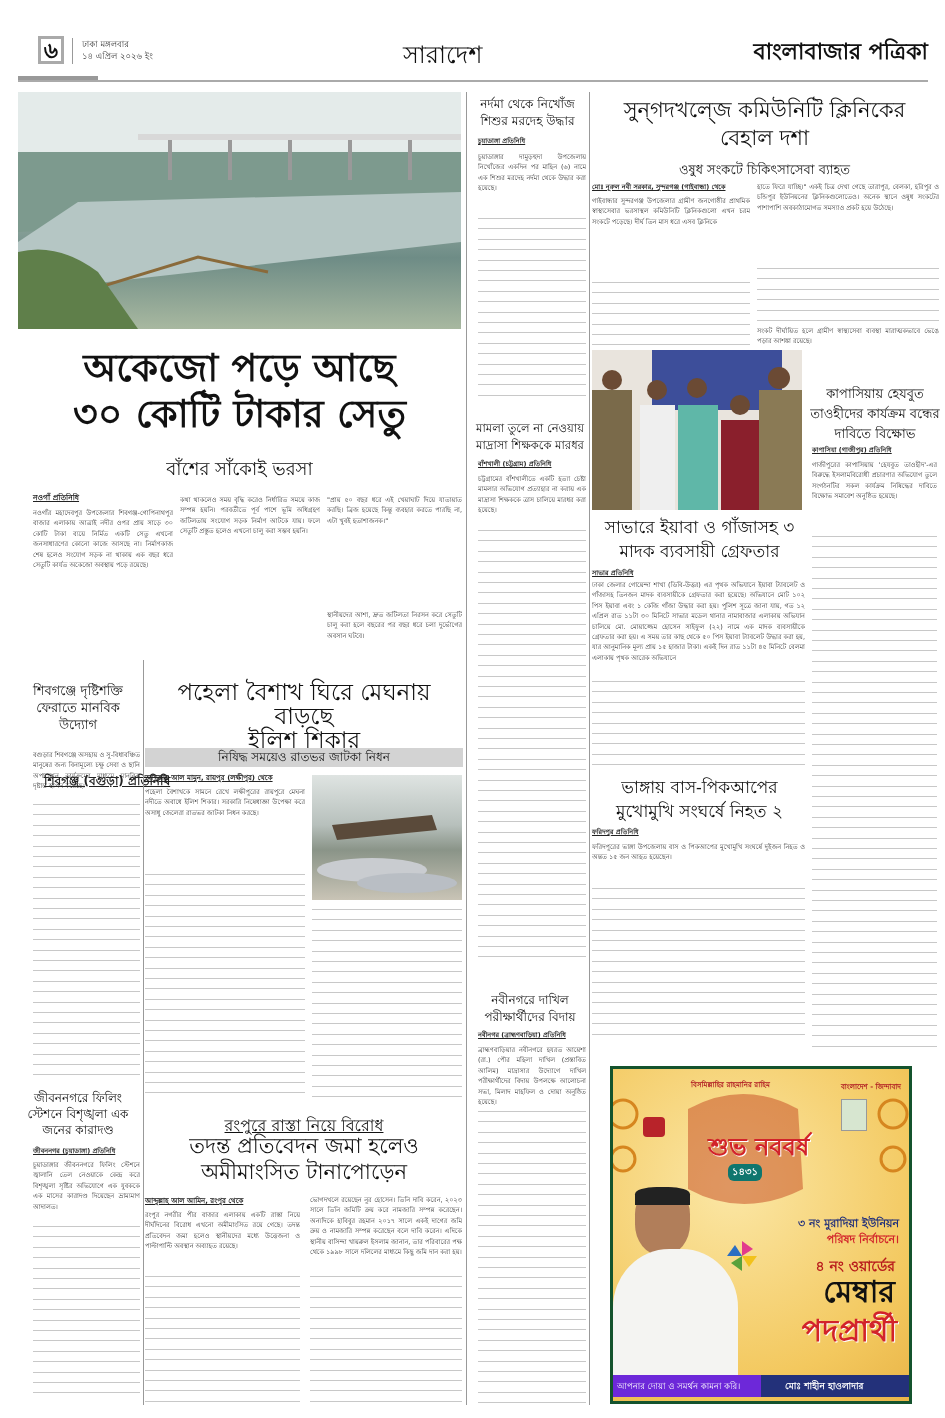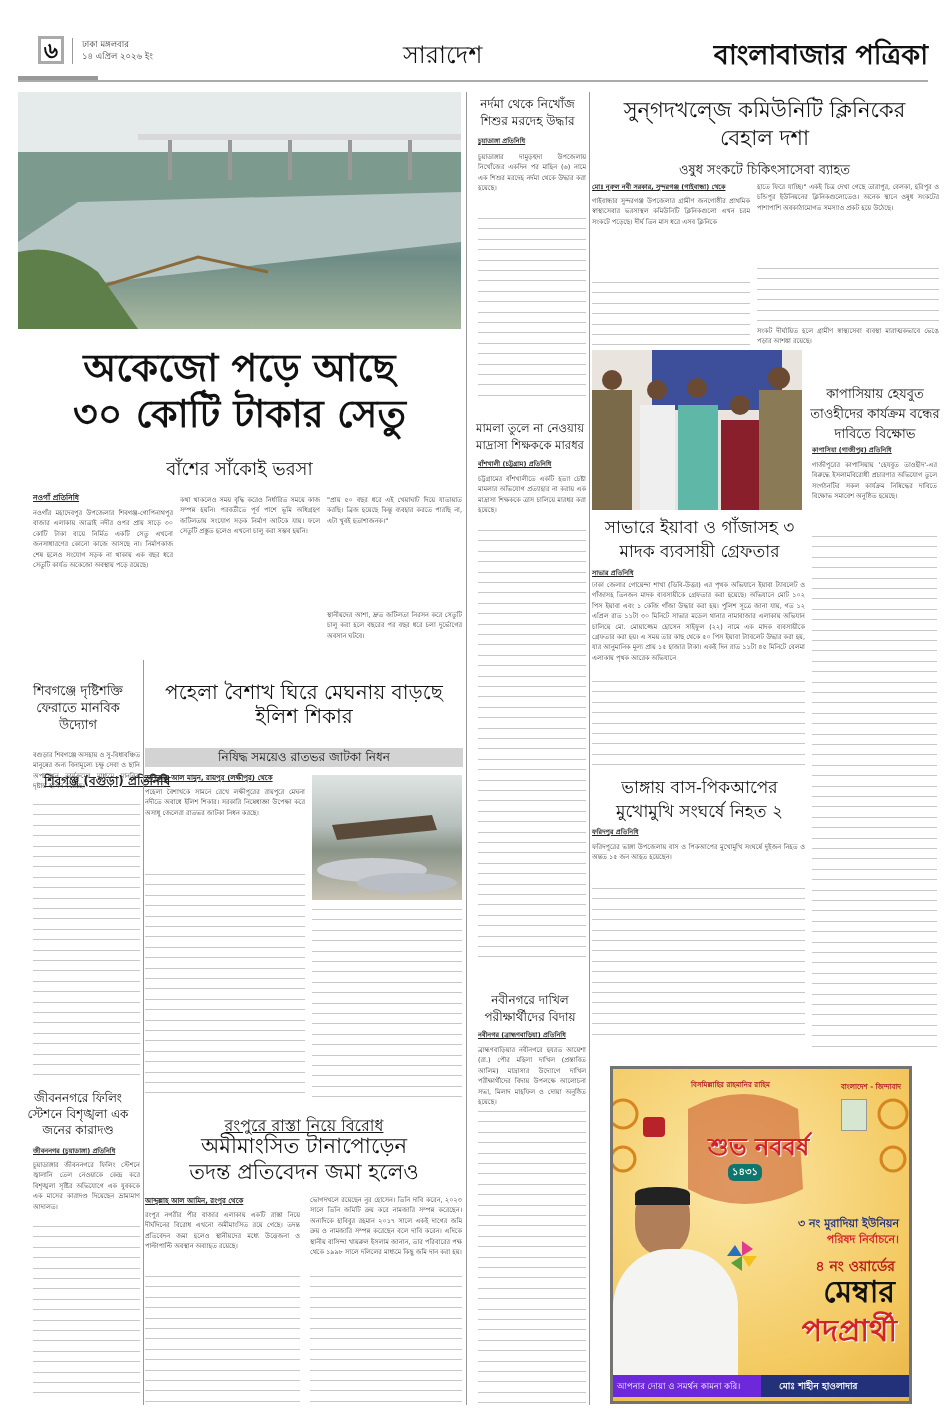--- a/index.html
+++ b/index.html
@@ -3,21 +3,21 @@
 <meta charset="utf-8">
 <style>
   * { box-sizing: border-box; margin: 0; padding: 0; }
   body { width: 945px; height: 1418px; background: #fff; font-family: "DejaVu Sans", sans-serif; color: #111; position: relative; overflow: hidden; }
   .abs { position: absolute; }
   .masthead { left: 18px; top: 30px; width: 910px; height: 56px; }
   .page-num { position:absolute; left: 20px; top: 6px; width: 26px; height: 28px; border: 3px solid #aaa; font-size: 22px; font-weight: bold; text-align:center; line-height: 22px; font-family: "DejaVu Serif", serif; }
   .mh-sep { position:absolute; left: 54px; top: 8px; width: 1px; height: 26px; background:#999; }
   .mh-date { position:absolute; left: 64px; top: 8px; font-size: 8.5px; line-height: 12px; color:#333; }
   .section-title { position:absolute; left: 385px; top: 6px; font-size: 24px; font-family:"DejaVu Serif", serif; }
-  .brand { position:absolute; right: 0px; top: 4px; font-size: 27px; font-weight: bold; font-family: "DejaVu Serif", serif; }
+  .brand { position:absolute; right: 0px; top: 4px; font-size: 22px; font-weight: bold; font-family: "DejaVu Serif", serif; }
   .mh-rule { position:absolute; left: 0; top: 50px; width: 910px; height: 2px; background: #aaa; }
   .mh-rule-thick { position:absolute; left: 0; top: 46px; width: 80px; height: 4px; background: #999; }
   .col-text { font-size: 6.5px; line-height: 10.4px; color:#333; text-align: justify; overflow:hidden; }
   .byline { font-size: 7.5px; font-weight: bold; text-decoration: underline; color:#222; }
   .hl { font-family: "DejaVu Serif", serif; text-align:center; color:#111; }
   .photo { background: linear-gradient(#cfd7d8,#9fb2a8 45%, #6e8c86 70%, #a8b8a0); }
   .vline { position:absolute; width:1px; background:#999; }
   .filler { background: repeating-linear-gradient(#fff 0 4px, #c8c8c8 4px 5px, #fff 5px 10.4px); }
 </style>
 </head>
@@ -71,41 +71,41 @@
 <div class="abs col-text" style="left:33px;top:750px;width:107px;height:325px;">বগুড়ার শিবগঞ্জে অসহায় ও সু-বিধাবঞ্চিত মানুষের জন্য বিনামূল্যে চক্ষু সেবা ও ছানি অপারেশন কার্যক্রমের মাধ্যমে মানবিক দৃষ্টান্ত স্থাপন করেছে।</div>
 <div class="abs filler" style="left:33px;top:800px;width:107px;height:275px;"></div>
 
 <div class="abs hl" style="left:18px;top:1090px;width:120px;font-size:12px;line-height:16px;">জীবননগরে ফিলিং স্টেশনে বিশৃঙ্খলা এক জনের কারাদণ্ড</div>
 <div class="abs byline" style="left:33px;top:1146px;font-size:6.5px;">জীবননগর (চুয়াডাঙ্গা) প্রতিনিধি</div>
 <div class="abs col-text" style="left:33px;top:1160px;width:107px;height:60px;">চুয়াডাঙ্গার জীবননগরে ফিলিং স্টেশনে জ্বালানি তেল নেওয়াকে কেন্দ্র করে বিশৃঙ্খলা সৃষ্টির অভিযোগে এক যুবককে এক মাসের কারাদণ্ড দিয়েছেন ভ্রাম্যমাণ আদালত।</div>
 <div class="abs filler" style="left:33px;top:1222px;width:107px;height:180px;"></div>
 
 <div class="vline" style="left:143px;top:660px;height:745px;"></div>
 
-<div class="abs hl" style="left:145px;top:680px;width:318px;font-size:20px;line-height:24px;">
+<div class="abs hl" style="left:145px;top:680px;width:318px;font-size:23px;line-height:24px;">
   <div>পহেলা বৈশাখ ঘিরে মেঘনায় বাড়ছে</div>
   <div>ইলিশ শিকার</div>
 </div>
 <div class="abs hl" style="left:145px;top:748px;width:318px;height:19px;background:#d3d3d3;font-size:12px;line-height:19px;">নিষিদ্ধ সময়েও রাতভর জাটকা নিধন</div>
 <div class="abs byline" style="left:145px;top:772px;font-size:7px;">আব্দুল্লাহ আল মামুন, রায়পুর (লক্ষীপুর) থেকে</div>
 <div class="abs col-text" style="left:145px;top:787px;width:160px;height:80px;">পহেলা বৈশাখকে সামনে রেখে লক্ষীপুরের রায়পুরে মেঘনা নদীতে অবাধে ইলিশ শিকার। সরকারি নিষেধাজ্ঞা উপেক্ষা করে অসাধু জেলেরা রাতভর জাটকা নিধন করছে।</div>
 <div class="abs filler" style="left:145px;top:870px;width:160px;height:230px;"></div>
 <div class="abs" style="left:312px;top:775px;width:150px;height:125px;background:linear-gradient(#dfe4e2,#b7c0bc 40%,#8a9488 60%,#c9c4b6);">
   <svg width="150" height="125">
     <ellipse cx="60" cy="95" rx="55" ry="12" fill="#c9ccd0"></ellipse>
     <ellipse cx="95" cy="108" rx="50" ry="10" fill="#b9bec4"></ellipse>
     <path d="M20 50 L120 40 L125 55 L25 65 Z" fill="#5a4a3a"></path>
   </svg>
 </div>
 <div class="abs filler" style="left:312px;top:905px;width:150px;height:195px;"></div>
 
 <div class="abs hl" style="left:145px;top:1113px;width:318px;font-size:16px;"><span style="text-decoration:underline;">রংপুরে রাস্তা নিয়ে বিরোধ</span></div>
 <div class="abs hl" style="left:145px;top:1133px;width:318px;font-size:21px;line-height:26px;">
+  <div>তদন্ত প্রতিবেদন জমা হলেও</div>
   <div>অমীমাংসিত টানাপোড়েন</div>
-  <div>তদন্ত প্রতিবেদন জমা হলেও</div>
 </div>
 <div class="abs byline" style="left:145px;top:1195px;font-size:7px;">আব্দুল্লাহ আল আমিন, রংপুর থেকে</div>
 <div class="abs col-text" style="left:145px;top:1210px;width:155px;height:60px;">রংপুর নগরীর পীর বাজার এলাকায় একটি রাস্তা নিয়ে দীর্ঘদিনের বিরোধ এখনো অমীমাংসিত রয়ে গেছে। তদন্ত প্রতিবেদন জমা হলেও স্থানীয়দের মধ্যে উত্তেজনা ও পাল্টাপাল্টি অবস্থান অব্যাহত রয়েছে।</div>
 <div class="abs filler" style="left:145px;top:1272px;width:155px;height:132px;"></div>
 <div class="abs col-text" style="left:310px;top:1195px;width:152px;height:75px;">ভোগদখলে রয়েছেন নুর হোসেন। তিনি দাবি করেন, ২০২৩ সালে তিনি জমিটি ক্রয় করে নামজারি সম্পন্ন করেছেন। অন্যদিকে হাবিবুর রহমান ২০১৭ সালে একই দাগের জমি ক্রয় ও নামজারি সম্পন্ন করেছেন বলে দাবি করেন। এদিকে স্থানীয় বাসিন্দা খায়রুল ইসলাম জানান, তার পরিবারের পক্ষ থেকে ১৯৯৮ সালে দলিলের মাধ্যমে কিছু জমি দান করা হয়।</div>
 <div class="abs filler" style="left:310px;top:1272px;width:152px;height:132px;"></div>
 
 <div class="vline" style="left:466px;top:92px;height:1313px;"></div>
 
 <div class="abs hl" style="left:470px;top:96px;width:115px;font-size:12px;line-height:17px;">নর্দমা থেকে নিখোঁজ শিশুর মরদেহ উদ্ধার</div>
@@ -169,21 +169,21 @@
 <div class="abs filler" style="left:592px;top:677px;width:213px;height:90px;"></div>
 
 <div class="abs hl" style="left:592px;top:775px;width:215px;font-size:17px;line-height:24px;">
   <div>ভাঙ্গায় বাস-পিকআপের</div>
   <div>মুখোমুখি সংঘর্ষে নিহত ২</div>
 </div>
 <div class="abs byline" style="left:592px;top:827px;font-size:6.5px;">ফরিদপুর প্রতিনিধি</div>
 <div class="abs col-text" style="left:592px;top:842px;width:213px;height:40px;">ফরিদপুরের ভাঙ্গা উপজেলায় বাস ও পিকআপের মুখোমুখি সংঘর্ষে দুইজন নিহত ও অন্তত ১৫ জন আহত হয়েছেন।</div>
 <div class="abs filler" style="left:592px;top:884px;width:213px;height:160px;"></div>
 
-<div class="abs" style="left:610px;top:1066px;width:302px;height:338px;border:3px solid #737373;background:#f6d77a;overflow:hidden;">
+<div class="abs" style="left:610px;top:1066px;width:302px;height:338px;border:3px solid #14532d;background:#f6d77a;overflow:hidden;">
   <div style="position:absolute;left:0;top:0;width:296px;height:332px;background:radial-gradient(circle at 40% 35%,#fbe7a6,#f3c85e 70%,#e9b548);"></div>
   <div style="position:absolute;left:78px;top:10px;font-size:7px;color:#b01b22;font-weight:bold;">বিসমিল্লাহির রাহমানির রাহিম</div>
   <div style="position:absolute;right:8px;top:12px;font-size:7px;color:#b01b22;font-weight:bold;">বাংলাদেশ - জিন্দাবাদ</div>
   <div style="position:absolute;right:42px;top:30px;width:26px;height:32px;background:#d7e6d0;border:1px solid #999;"></div>
   <svg style="position:absolute;left:0;top:0;" width="296" height="332">
     <g fill="none" stroke="#d6861f" stroke-width="3">
         <circle cx="10" cy="45" r="14"></circle>
         <circle cx="10" cy="90" r="12"></circle>
         <circle cx="280" cy="45" r="14"></circle>
         <circle cx="280" cy="90" r="12"></circle>
@@ -203,14 +203,14 @@
   <svg style="position:absolute;left:112px;top:170px;" width="34" height="34">
     <path d="M17 17 L17 2 L28 10 Z" fill="#e23b8c"></path>
       <path d="M17 17 L32 17 L24 28 Z" fill="#f2c21b"></path>
       <path d="M17 17 L17 32 L6 24 Z" fill="#5aa13b"></path>
       <path d="M17 17 L2 17 L10 6 Z" fill="#2b6fc2"></path>
   </svg>
   <div style="position:absolute;right:14px;top:186px;font-size:14px;font-weight:bold;color:#b91c1c;">৪ নং ওয়ার্ডের</div>
   <div style="position:absolute;right:14px;top:206px;font-size:30px;font-weight:bold;color:#111;line-height:34px;">মেম্বার</div>
   <div style="position:absolute;right:12px;top:244px;font-size:30px;font-weight:bold;color:#d2232a;line-height:36px;text-shadow:1px 1px 0 #fff;">পদপ্রার্থী</div>
   <div style="position:absolute;left:0;top:306px;width:148px;height:22px;background:#6d28d9;color:#fff;font-size:8.5px;line-height:22px;padding-left:4px;">আপনার দোয়া ও সমর্থন কামনা করি।</div>
-  <div style="position:absolute;left:148px;top:306px;width:148px;height:22px;background:#23317a;color:#fff;font-size:9px;font-weight:bold;line-height:22px;padding-left:18px;">মোঃ শাহীন হাওলাদার</div>
+  <div style="position:absolute;left:148px;top:306px;width:148px;height:22px;background:#23317a;color:#fff;font-size:9px;font-weight:bold;line-height:22px;padding-left:24px;">মোঃ শাহীন হাওলাদার</div>
 </div>
 
 </body></html>

